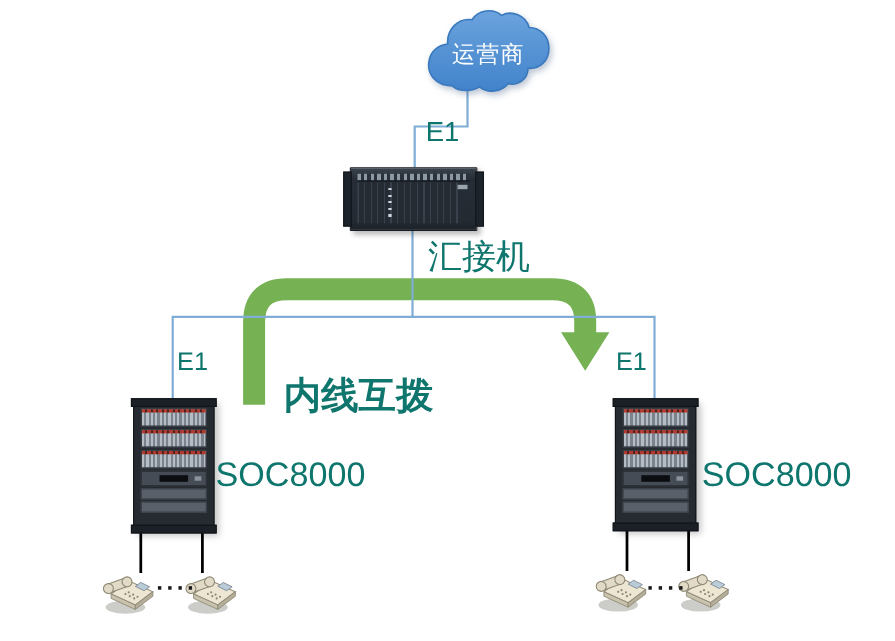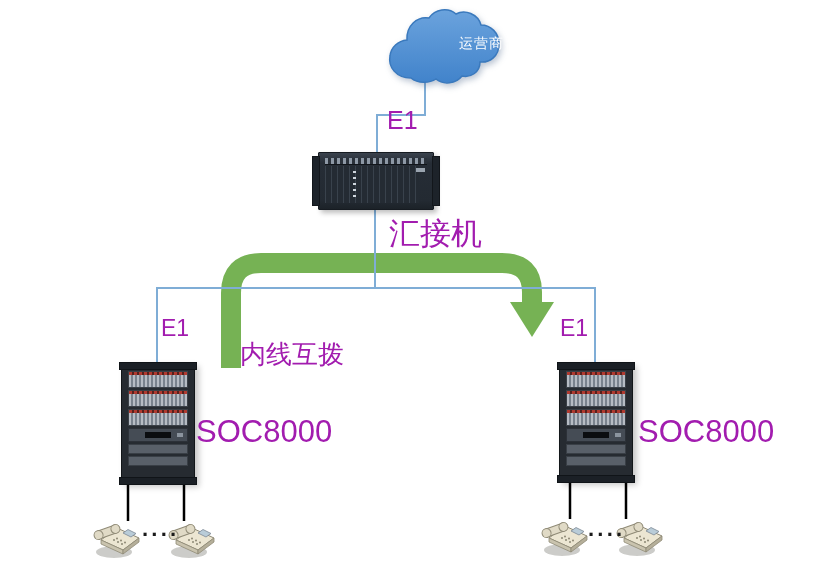--- a/index.html
+++ b/index.html
@@ -3,38 +3,38 @@
 <meta charset="utf-8">
 <style>
   html,body{margin:0;padding:0;background:#fff;}
   .canvas{
     position:relative;width:814px;height:583px;background:#ffffff;
     font-family:"Liberation Sans","DejaVu Sans",sans-serif;overflow:hidden;
   }
   .wires{position:absolute;left:0;top:0;width:814px;height:583px;}
 
   
-  .lbl{position:absolute;color:#a21caf;white-space:nowrap;}
+  .lbl{position:absolute;color:#0f766e;white-space:nowrap;}
   .lbl-e1-top   {left:387px;top:106px;font-size:25px;}
   .lbl-tandem   {left:389px;top:213px;font-size:31px;}
   .lbl-e1-left  {left:161px;top:315px;font-size:23px;}
   .lbl-e1-right {left:560px;top:315px;font-size:23px;}
-  .lbl-arrow    {left:240px;top:337px;font-size:26px;}
+  .lbl-arrow    {left:258px;top:337px;font-size:34px;font-weight:bold;}
   .lbl-soc-left {left:196px;top:414px;font-size:31px;}
   .lbl-soc-right{left:638px;top:414px;font-size:31px;}
   .lbl-dots{position:absolute;font-size:22px;font-weight:bold;color:#1a1a1a;letter-spacing:2px;}
   .dots-left {left:142px;top:522px;}
   .dots-right{left:588px;top:522px;}
 
   
   .cloud{position:absolute;left:384px;top:5px;width:120px;height:86px;}
   .cloud svg{filter:drop-shadow(2px 3px 3px rgba(60,90,130,.35));}
   .cloud-label{
-    position:absolute;left:0;top:30px;width:120px;text-align:right;
-    color:#ffffff;font-size:14px;letter-spacing:1px;
+    position:absolute;left:0;top:30px;width:120px;text-align:center;
+    color:#ffffff;font-size:21px;letter-spacing:1px;
   }
 
   
   .chassis{
     position:absolute;left:318px;top:152px;width:114px;height:56px;
     background:linear-gradient(#3a424d,#262d36 18%,#232a32 85%,#1c2228);
     border:1px solid #161b21;border-radius:1px;
     box-shadow:3px 3px 5px rgba(0,0,0,.25);
   }
   .chassis .ear{

